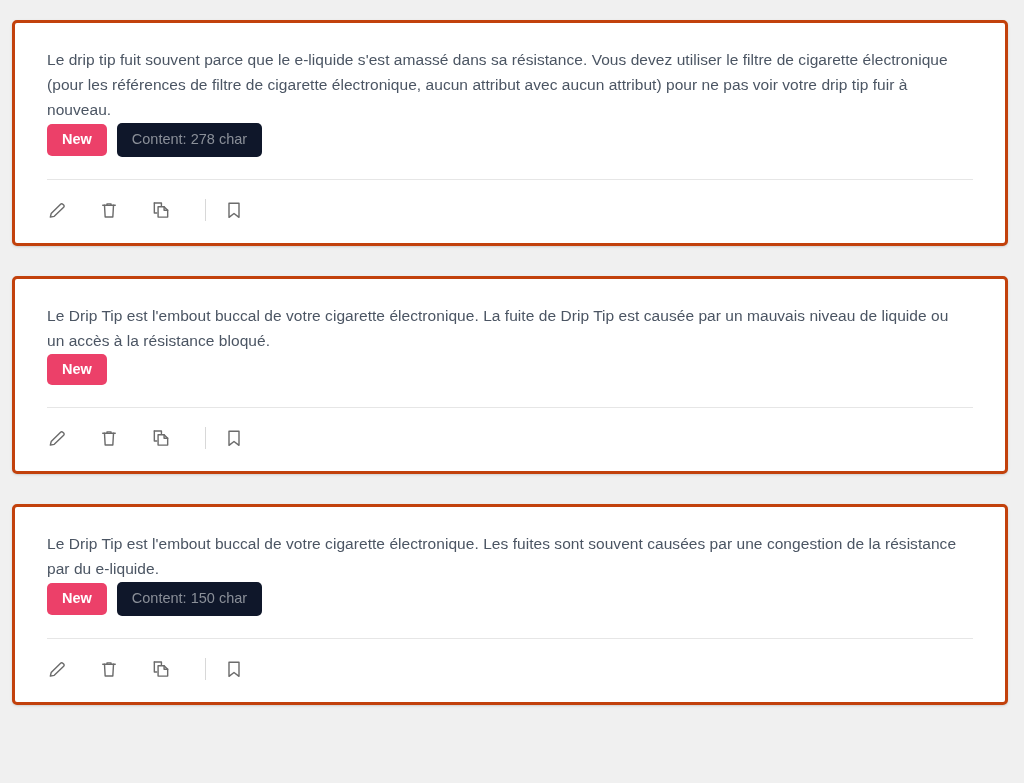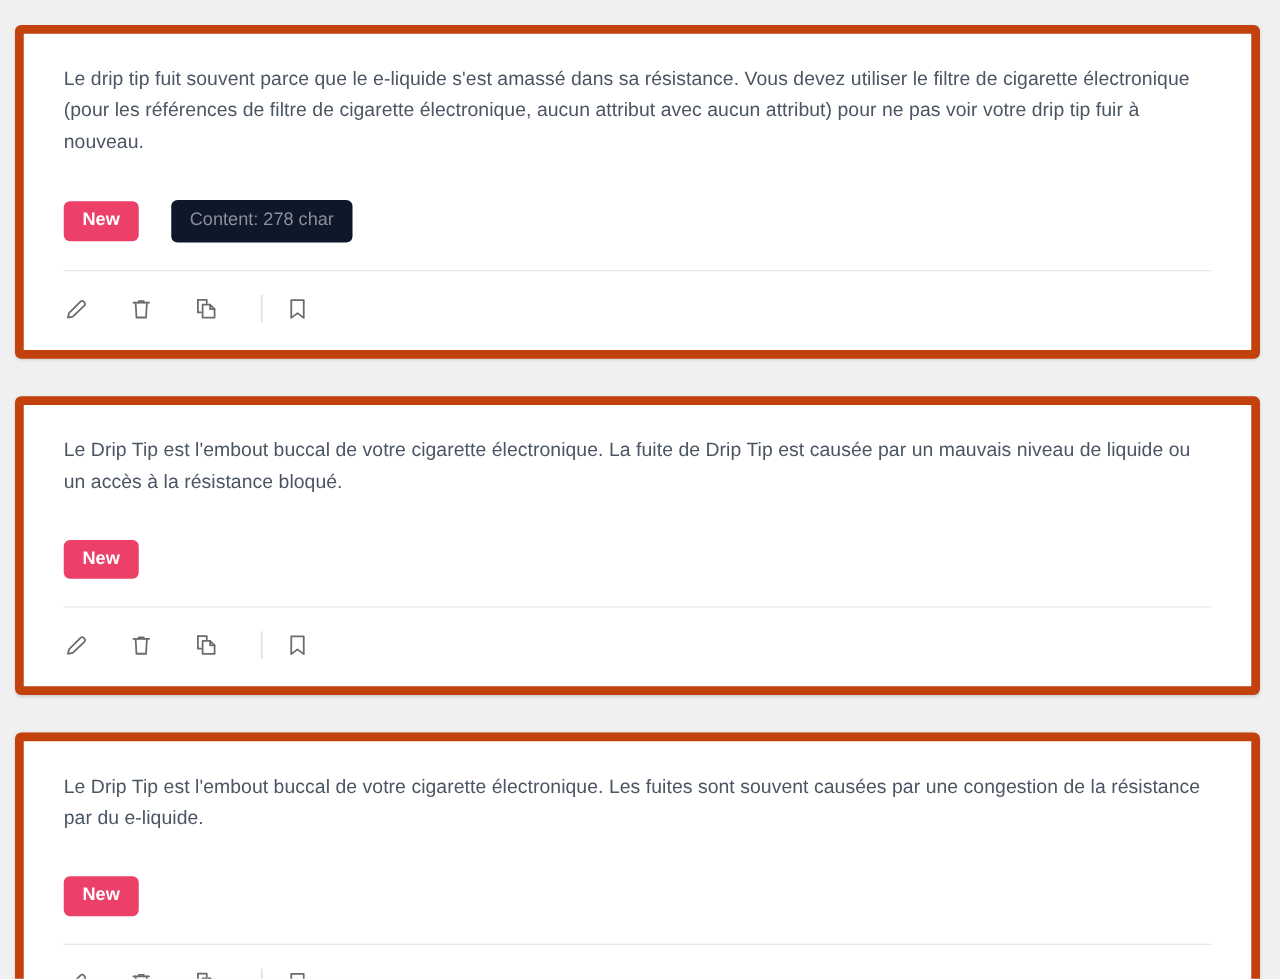--- a/index.html
+++ b/index.html
@@ -13,43 +13,43 @@
     overflow: hidden;
   }
   .page {
     width: 1024px;
     height: 783px;
     background: #f0f0f0;
     padding: 20px 16px 0 12px;
   }
   .card {
     background: #ffffff;
-    border: 7px solid #c2410c;
+    border: 3px solid #c2410c;
     border-radius: 5px;
     box-shadow: 0 1px 3px rgba(0,0,0,0.10), 0 1px 1px rgba(0,0,0,0.04);
     margin-bottom: 30px;
     padding: 0;
     width: 996px;
   }
   .card-body {
     padding: 24px 32px 0 32px;
   }
   .card-text {
     color: #4b5563;
     font-size: 15.5px;
     line-height: 25px;
     margin: 0 0 0 0;
     letter-spacing: 0.05px;
     max-width: 920px;
   }
   .badges {
     display: flex;
     align-items: center;
-    gap: 26px;
-    margin-top: 34px;
+    gap: 10px;
+    margin-top: 1px;
     padding-bottom: 22px;
   }
   .badge-new {
     background: #ec4069;
     color: #ffffff;
     font-size: 14.5px;
     font-weight: bold;
     border-radius: 5px;
     padding: 8px 15px 9px 15px;
     line-height: 1;
@@ -192,20 +192,21 @@
         </span>
       </button>
     </div>
   </div>
 
   <div class="card">
     <div class="card-body">
       <p class="card-text">Le Drip Tip est l'embout buccal de votre cigarette électronique. Les fuites sont souvent causées par une congestion de la résistance par du e-liquide.</p>
       <div class="badges">
         <span class="badge-new">New</span>
+        <span class="badge-content">Content: 150 char</span>
       </div>
     </div>
     <div class="divider"></div>
     <div class="actions">
       <button class="act">
         <span>
           <svg width="20" height="20" viewBox="0 0 24 24" fill="none" class="ico" stroke-width="1.7" stroke-linecap="round" stroke-linejoin="round">
             <path d="M4 20.5l1-4.2L16.3 5a1.8 1.8 0 012.6 0l1.1 1.1a1.8 1.8 0 010 2.6L8.7 19.6 4 20.5z"></path>
           </svg>
         </span>

